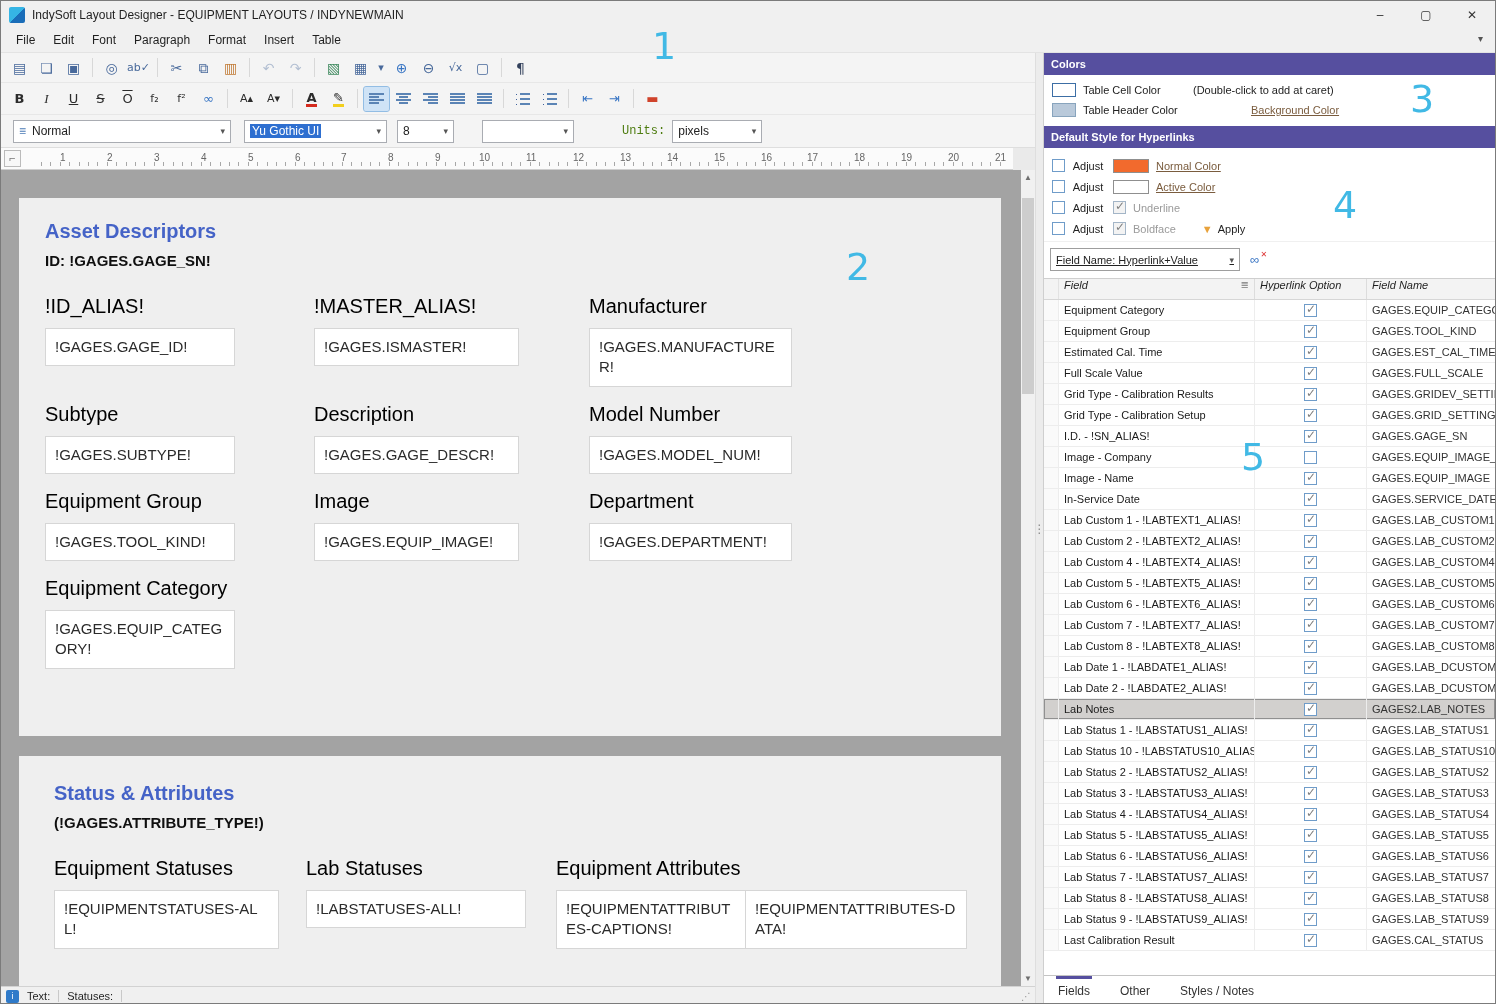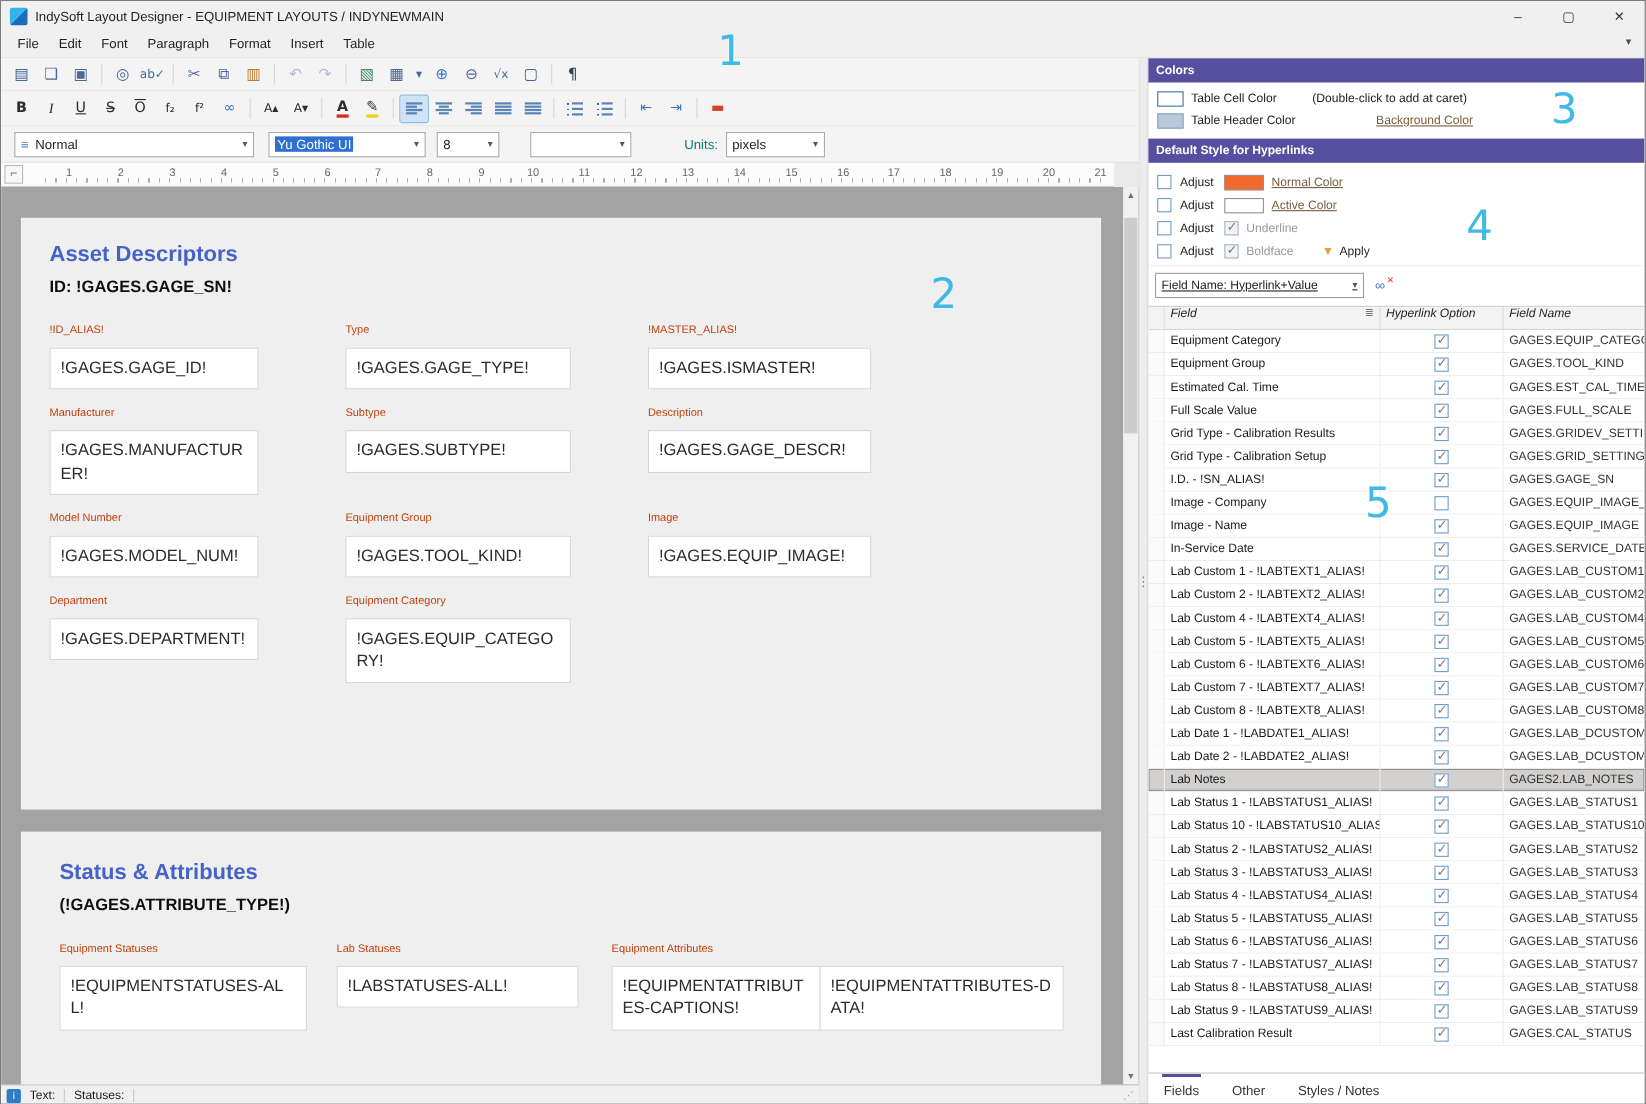--- a/index.html
+++ b/index.html
@@ -66,38 +66,38 @@
   .formatbar { height: 33px; display: flex; align-items: center; background: #f4f4f4; border-bottom: 1px solid #dedede; padding: 0 12px; }
   .fcombo { height: 23px; background: #fff; border: 1px solid #a9acb2; display: flex; align-items: center; padding: 0 5px; position: relative; }
   .fcombo .arrow { margin-left: auto; color: #555; font-size: 9px; padding-left: 6px; }
   .fcombo.stylec { width: 218px; }
   .fcombo.fontc { width: 143px; margin-left: 13px; }
   .fcombo.sizec { width: 57px; margin-left: 10px; }
   .fcombo.extrac { width: 92px; margin-left: 28px; }
   .fcombo.unitsc { width: 90px; margin-left: 7px; }
   .stylicon { color: #4a7ab5; margin-right: 6px; font-size: 12px; }
   .selhl { background: #2e6fd0; color: #fff; padding: 0 2px; }
-  .units-label { margin-left: 48px; color: #0f766e; }
+  .units-label { margin-left: 48px; color: #4d7c0f; font-family: Liberation Mono, monospace; }
   
   .ruler-row { height: 22px; position: relative; background: #eaeaea; }
   .tabsel { position: absolute; left: 3px; top: 2px; width: 17px; height: 17px; border: 1px solid #bbb; background: #f8f8f8; color: #777; font-size: 11px; text-align: center; line-height: 15px; z-index: 2; }
   .ruler { position: absolute; left: 0; top: 0; height: 22px; width: 1012px; background: #fbfbfb; border-bottom: 1px solid #cfcfcf; }
   .ruler::after { content: ""; position: absolute; left: 40px; right: 12px; bottom: 3px; height: 4px;
     background: repeating-linear-gradient(90deg, #a8a8a8 0 1px, transparent 1px 9.4px); }
   .rmark { position: absolute; top: 4px; font-size: 10px; color: #666; }
   
   .canvas { flex: 1; background: #a3a3a3; position: relative; overflow: hidden; }
   .page { position: absolute; left: 18px; width: 982px; background: #efefef; }
   .block1 { top: 28px; height: 538px; padding: 22px 30px 0 26px; overflow: hidden; }
   .block2 { top: 586px; height: 420px; padding: 26px 30px 0 35px; }
   .doc-title { font-size: 20px; font-weight: bold; color: #4563c7; margin-bottom: 9px; }
   .doc-sub { font-size: 15px; font-weight: bold; color: #0f0f0f; margin-bottom: 26px; }
   .grid1 { display: grid; grid-template-columns: 269px 275px 1fr; }
   .fcell { margin-bottom: 16px; }
-  .flabel { font-size: 10px; color: #c2410c; margin-bottom: 10px; }
+  .flabel { font-size: 20px; color: #000000; margin-bottom: 10px; }
   .fbox { background: #fff; border: 1px solid #d6d6d6; padding: 8px 9px; font-size: 15px; color: #2b2b2b; word-break: break-all; min-height: 38px; line-height: 1.35; }
   .grid1 div.fcell:nth-of-type(3n+1) .fbox { width: 190px; }
   .grid1 div.fcell:nth-of-type(3n+2) .fbox { width: 205px; }
   .grid1 div.fcell:nth-of-type(3n) .fbox { width: 203px; }
   .grid2 { display: grid; grid-template-columns: 252px 250px 1fr; margin-top: 24px; }
   .cell-es .fbox { width: 225px; }
   .cell-ls .fbox { width: 220px; }
   .boxpair { display: flex; }
   .boxpair .fbox { width: 190px; }
   .boxpair .fbox + .fbox { width: 222px; margin-left: -1px; }
@@ -487,24 +487,20 @@
         <div class="page block1">
           <div class="doc-title">Asset Descriptors</div>
           <div class="doc-sub">ID: !GAGES.GAGE_SN!</div>
           <div class="grid1">
 
               <div class="fcell">
                 <div class="flabel">!ID_ALIAS!</div>
                 <div class="fbox">!GAGES.GAGE_ID!</div>
               </div>
 
-              <div class="fcell">
-                <div class="flabel">Type</div>
-                <div class="fbox">!GAGES.GAGE_TYPE!</div>
-              </div>
 
               <div class="fcell">
                 <div class="flabel">!MASTER_ALIAS!</div>
                 <div class="fbox">!GAGES.ISMASTER!</div>
               </div>
 
               <div class="fcell">
                 <div class="flabel">Manufacturer</div>
                 <div class="fbox">!GAGES.MANUFACTURER!</div>
               </div>

